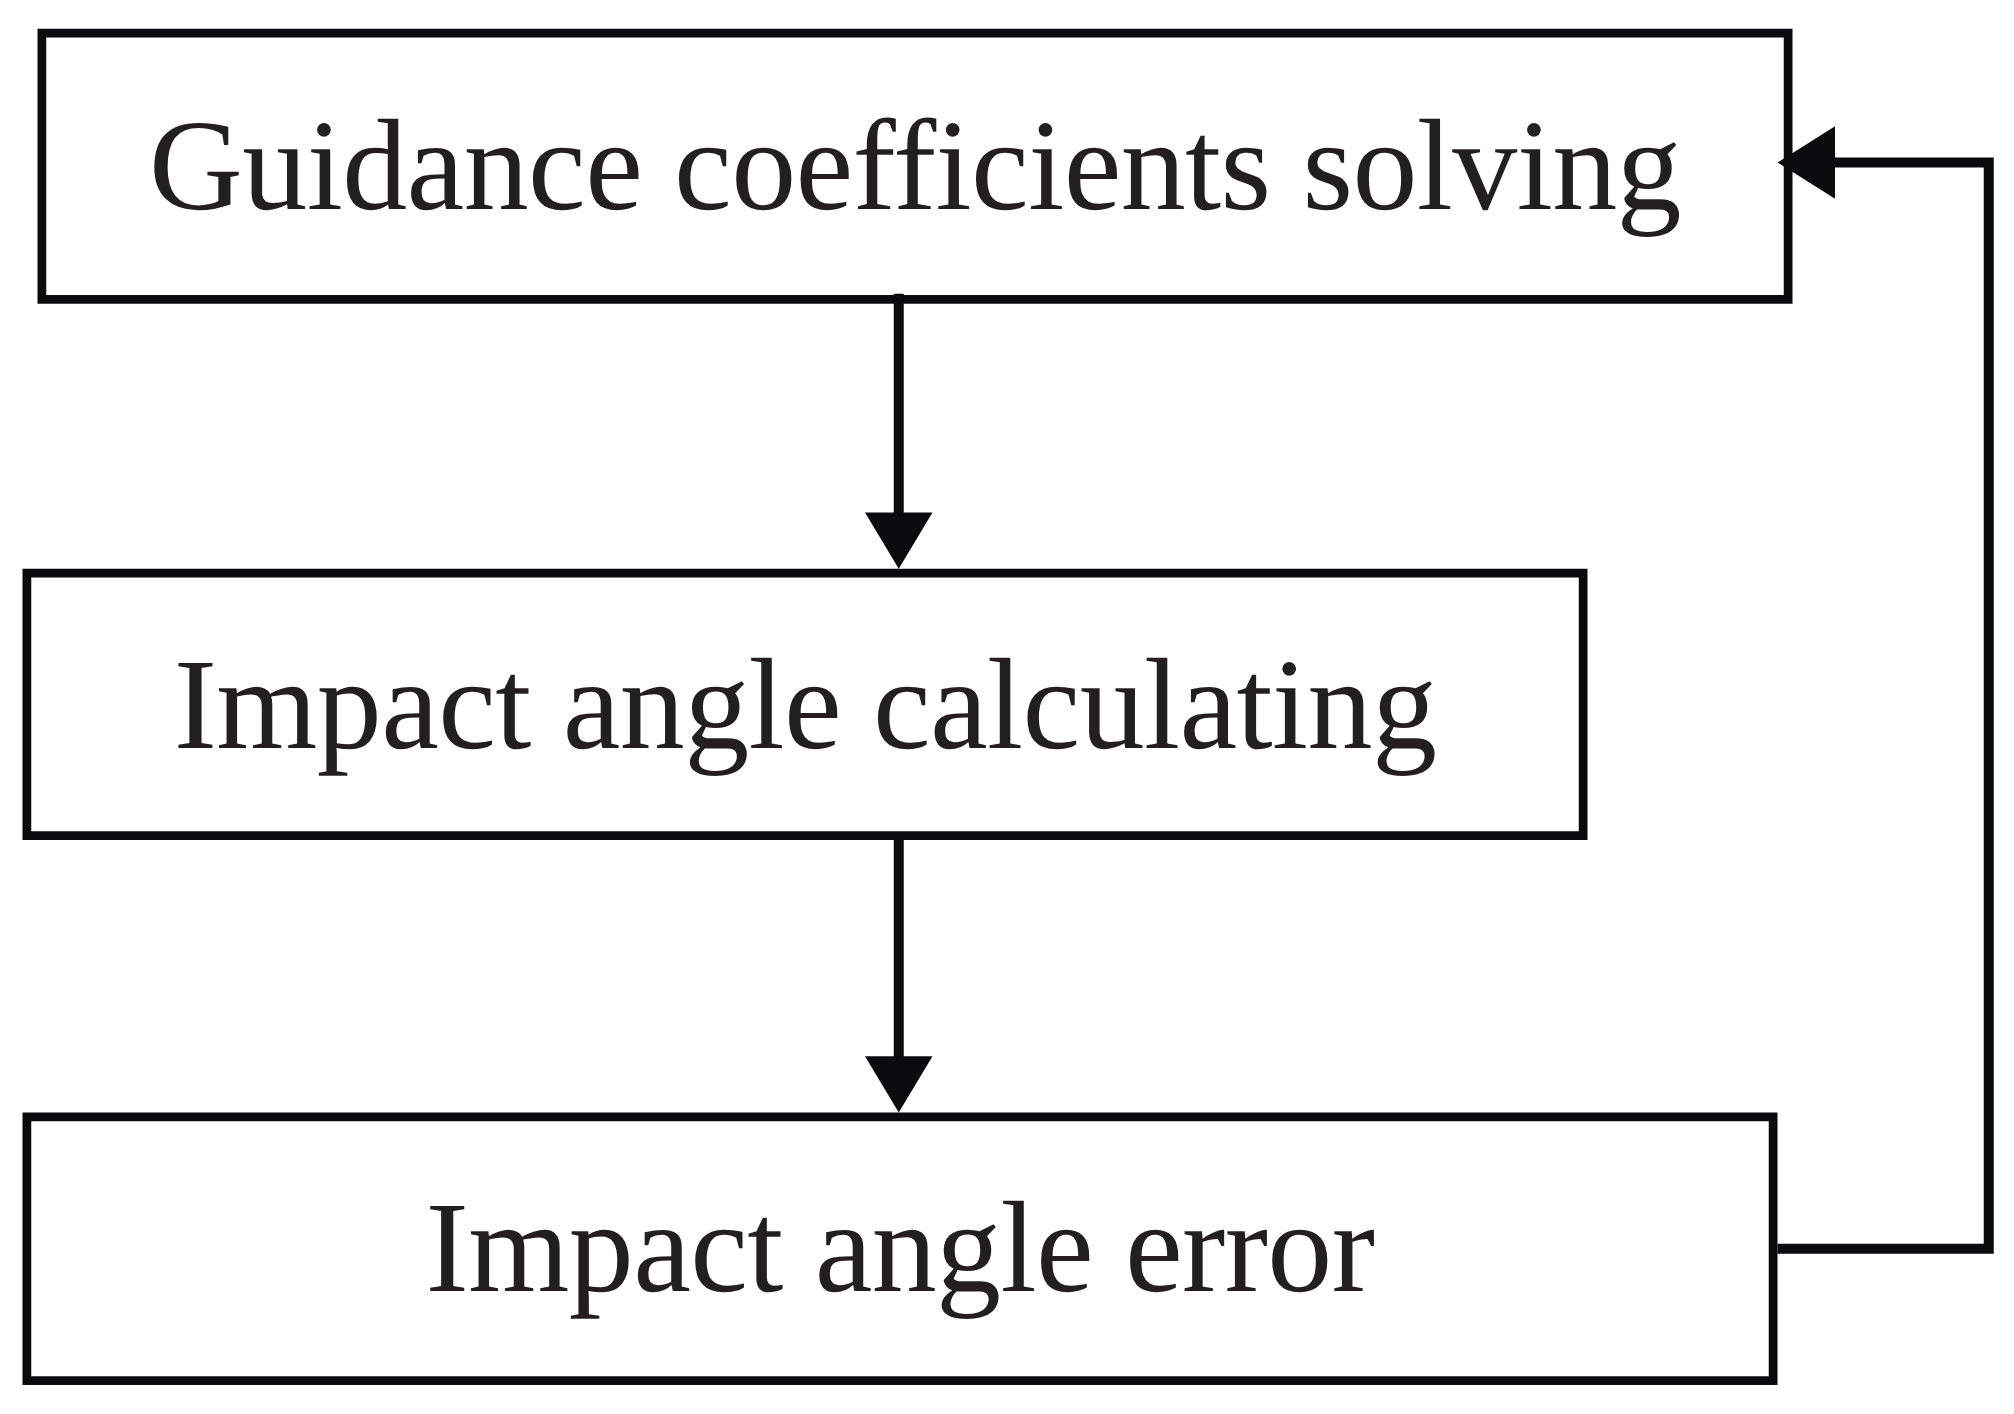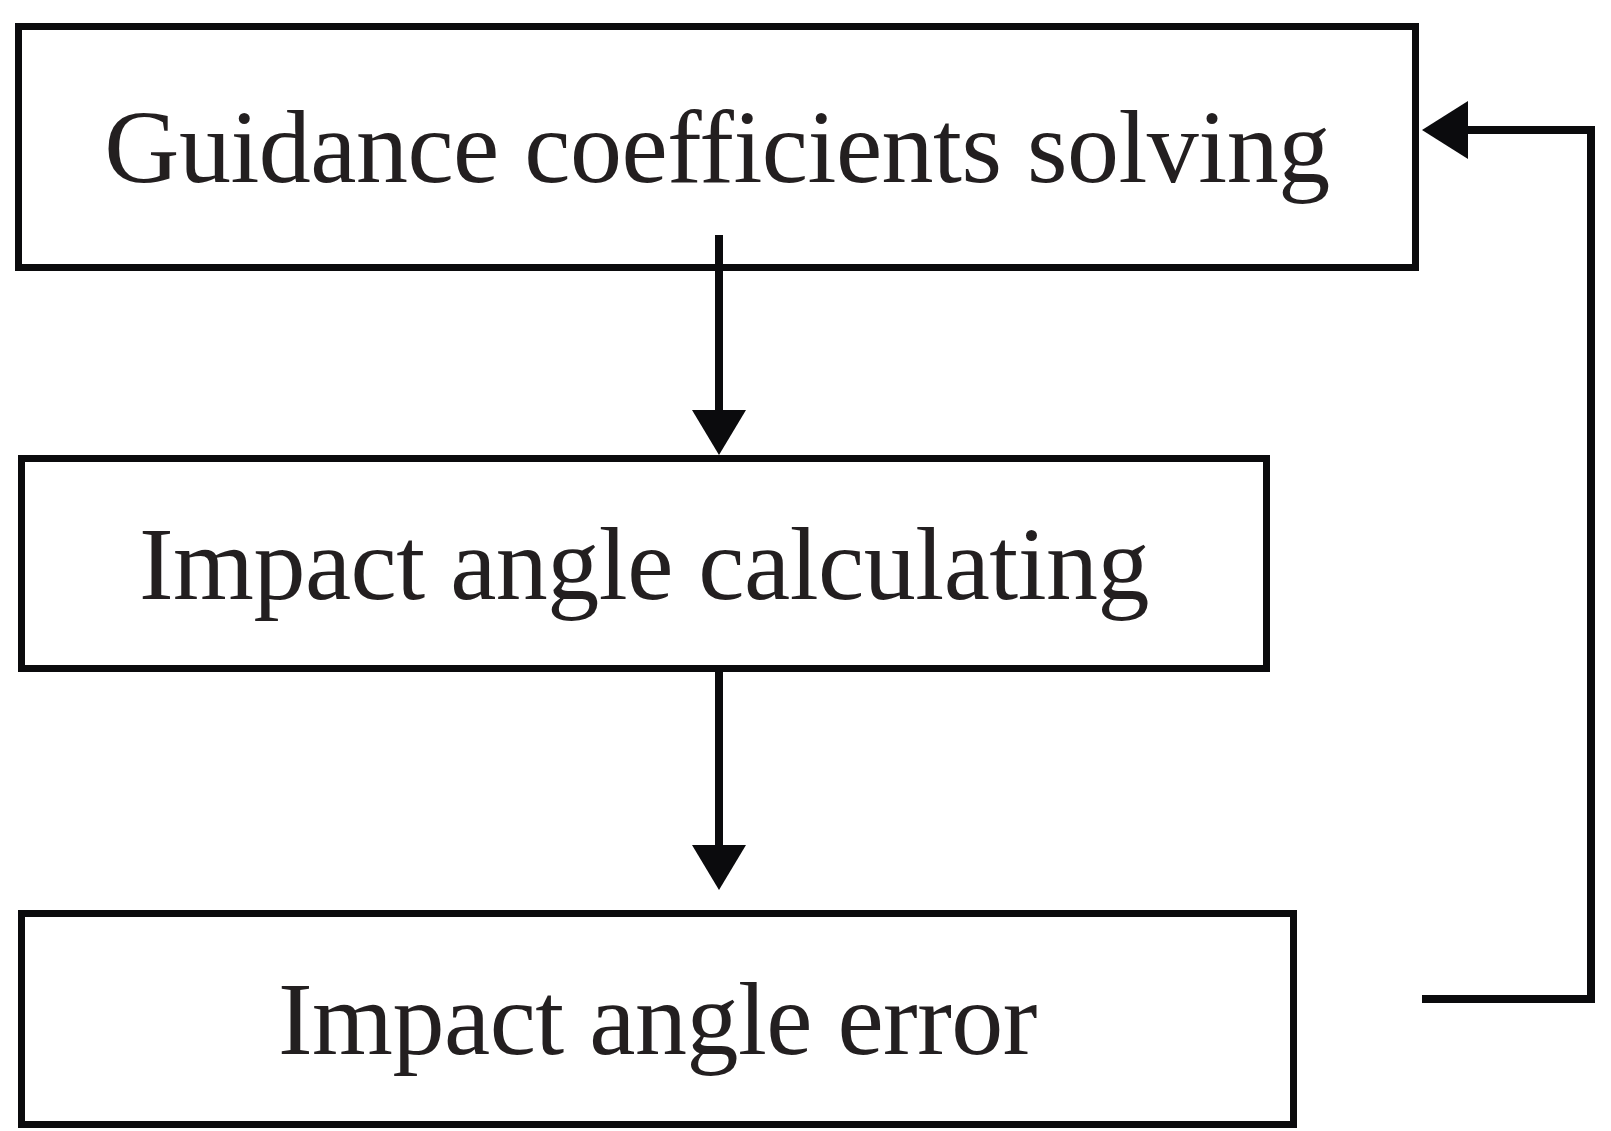--- a/index.html
+++ b/index.html
@@ -25,23 +25,23 @@
     justify-content: center;
   }
   .node-label {
     color: #231f20;
     font-size: 104px;
     line-height: 1.05;
     letter-spacing: -0.5px;
     white-space: nowrap;
     text-align: center;
   }
-  #node-1 { left: 15px;  top: 23px;   width: 1404px; height: 248px; }
+  #node-1 { left: 30px;  top: 23px;   width: 1404px; height: 220px; }
   #node-2 { left: 18px;  top: 455px;  width: 1252px; height: 217px; }
-  #node-3 { left: 18px;  top: 910px;  width: 1279px; height: 218px; align-items: center; }
+  #node-3 { left: 18px;  top: 890px;  width: 1404px; height: 218px; align-items: center; }
 
   .connector { position: absolute; }
   .conn-svg { display: block; overflow: visible; }
 </style>
 </head>
 <body>
 
 <div id="canvas">
 
   <div class="node" id="node-1">

